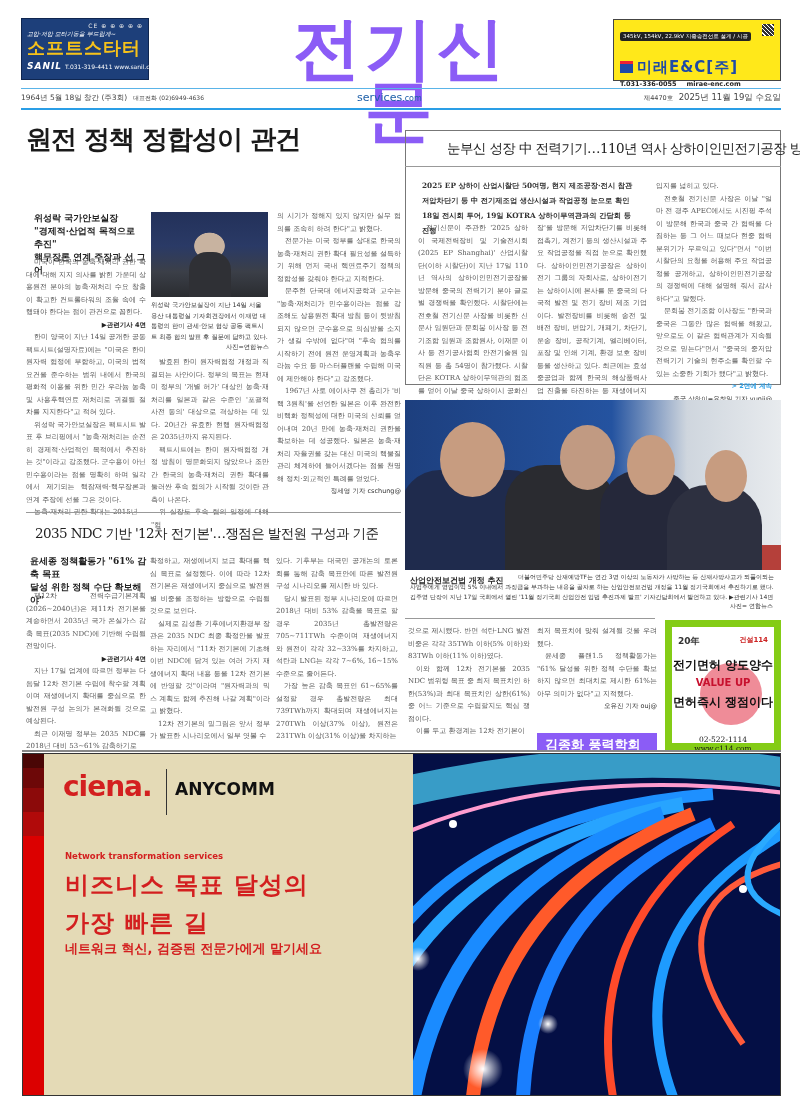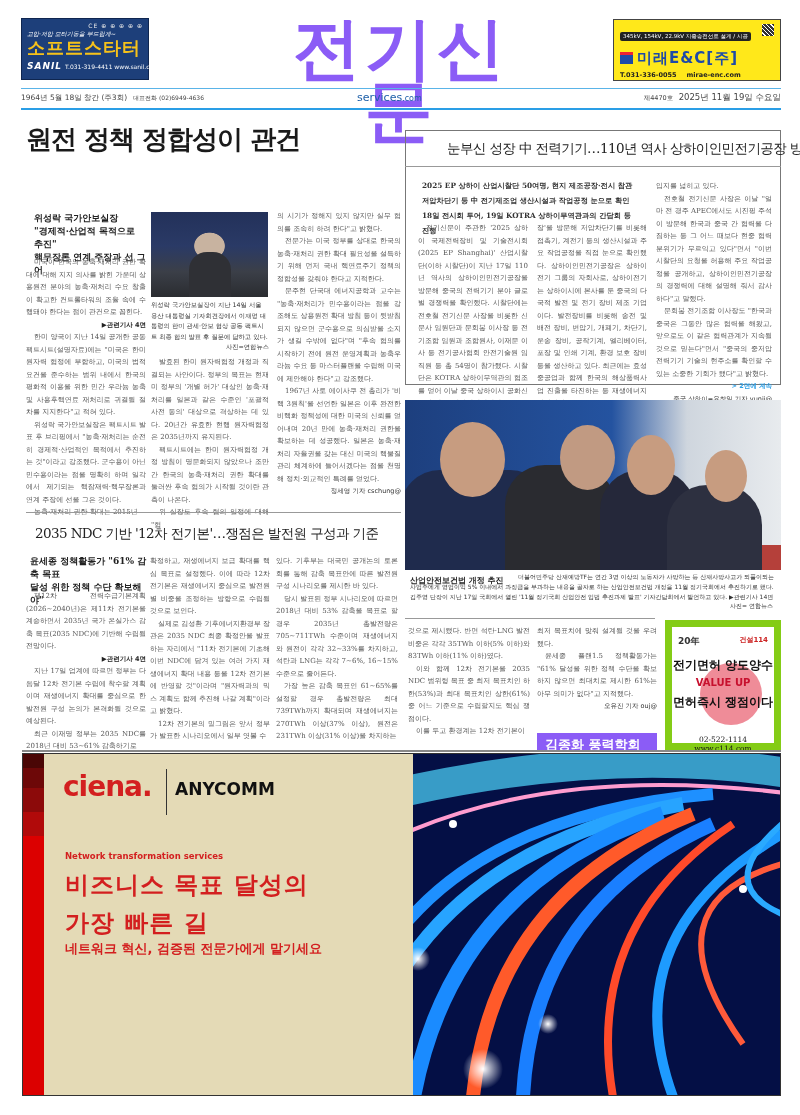--- a/index.html
+++ b/index.html
@@ -14,21 +14,21 @@
   .ad-left .tag { font-family: "DejaVu Sans", sans-serif; font-size: 6px; font-style: italic; color: #fff; margin-top: 1px; }
   .ad-left .brand { font-family: "DejaVu Sans", sans-serif; font-size: 18px; font-weight: bold; color: #f6c21a; line-height: 17px; letter-spacing: 1px; }
   .ad-left .foot { font-family: "DejaVu Sans", sans-serif; font-size: 6px; margin-top: 5px; white-space: nowrap; }
   .ad-left .foot b { font-style: italic; font-size: 9px; letter-spacing: 1px; margin-right: 3px; }
 
   .logo { left: 278px; top: 18px; width: 245px; height: 62px; font-family: "DejaVu Sans", sans-serif; font-weight: bold; font-size: 68px; color: #8b5cf6; letter-spacing: 4px; text-align: center; line-height: 62px; }
 
   .ad-right { left: 613px; top: 19px; width: 168px; height: 62px; background: #ffe81a; border: 1px solid #444; padding: 3px 6px; font-family: "DejaVu Sans", sans-serif; }
   .ad-right .top { background: #222; color: #fff; font-size: 5.5px; padding: 1px 3px; display: inline-block; border-radius: 2px; }
   .ad-right .qr { position: absolute; right: 6px; top: 4px; width: 12px; height: 12px; background: repeating-linear-gradient(45deg,#333 0 2px,#fff 2px 3px); }
-  .ad-right .name { color: #1e4aa8; font-weight: bold; font-size: 15px; margin-top: 7px; letter-spacing: 1px; }
+  .ad-right .name { color: #1e4aa8; font-weight: bold; font-size: 15px; margin-top: 16px; letter-spacing: 1px; }
   .ad-right .name .hs { display: inline-block; width: 13px; height: 12px; background: #1e4aa8; border-top: 3px solid #e23; margin-right: 4px; vertical-align: -1px; }
   .ad-right .contact { font-size: 6.5px; color: #222; margin-top: 3px; font-weight: bold; }
   .ad-right .contact span { margin-left: 10px; }
 
   .dateline { left: 21px; top: 88px; width: 760px; height: 22px; border-top: 1px solid #5ab4e8; border-bottom: 2px solid #2a9ee6; font-family: "DejaVu Sans", sans-serif; font-size: 7.5px; color: #444; }
   .dateline .l { position: absolute; left: 0; top: 4px; }
   .dateline .l small { font-size: 6px; margin-left: 6px; }
   .dateline .c { position: absolute; left: 336px; top: 2px; color: #1d5fa8; font-size: 11px; }
   .dateline .c b { font-weight: normal; font-size: 8px; }
   .dateline .r { position: absolute; right: 0; top: 3px; font-size: 8.5px; }

